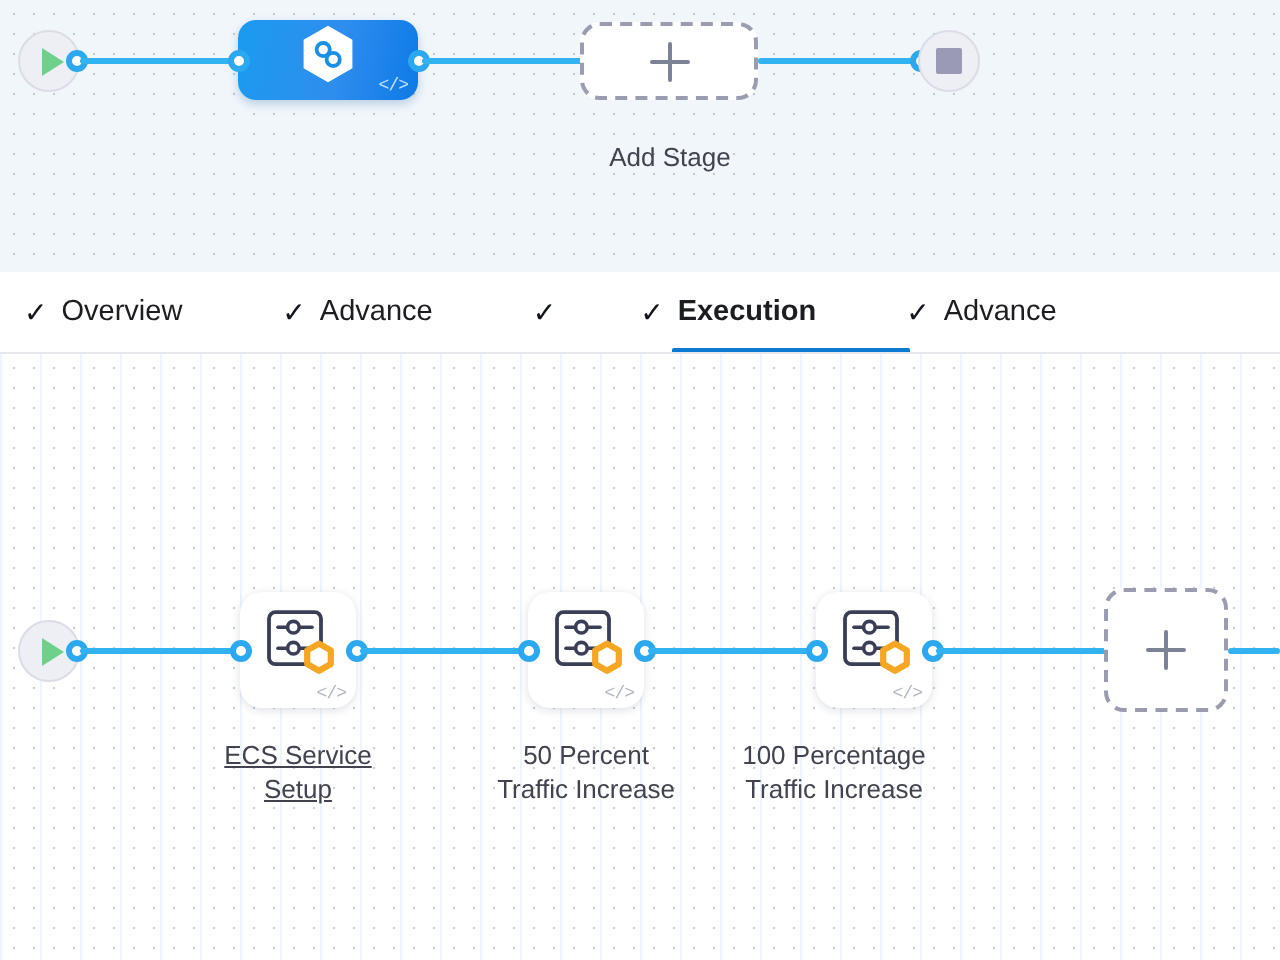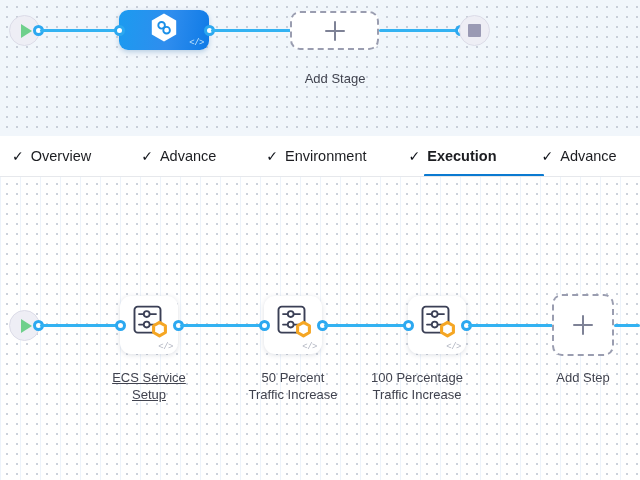--- a/index.html
+++ b/index.html
@@ -174,21 +174,20 @@
       <span class="lbl">Overview</span>
 
     </div>
     <div class="tab" style="padding-right:50px;">
       <span class="tick">✓</span>
       <span class="lbl">Advance</span>
 
     </div>
     <div class="tab" style="padding-right:42px;">
       <span class="tick">✓</span>
-      <span class="lbl">Environment</span>
 
     </div>
     <div class="tab active" style="padding-right:45px;">
       <span class="tick">✓</span>
       <span class="lbl">Execution</span>
       <span class="underline"></span>
     </div>
     <div class="tab">
       <span class="tick">✓</span>
       <span class="lbl">Advance</span>
@@ -279,18 +278,17 @@
     <div class="dot" style="left:403px;top:143px;"></div>
     <div class="dot" style="left:461px;top:143px;"></div>
     <div class="label" style="left:357px;top:192px;width:120px;">100 Percentage
 Traffic Increase</div>
 
     <div class="wire" style="left:468px;top:147px;width:85px;"></div>
 
     <div class="addbox" style="left:552px;top:117px;width:62px;height:62px;">
       <div class="plus"></div>
     </div>
-    <div class="label" style="left:545px;top:192px;width:76px;">Add Step</div>
 
     <div class="wire" style="left:614px;top:147px;width:26px;"></div>
   </div>
 
 </div>
 
 </body></html>

